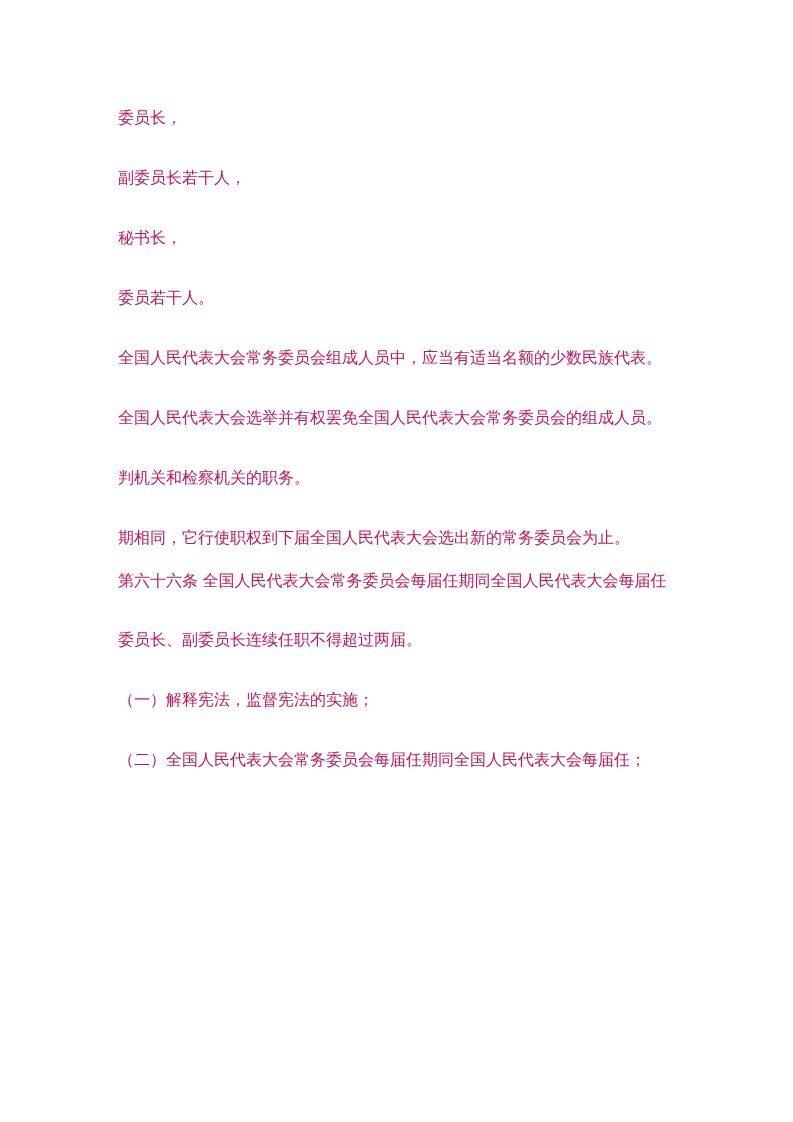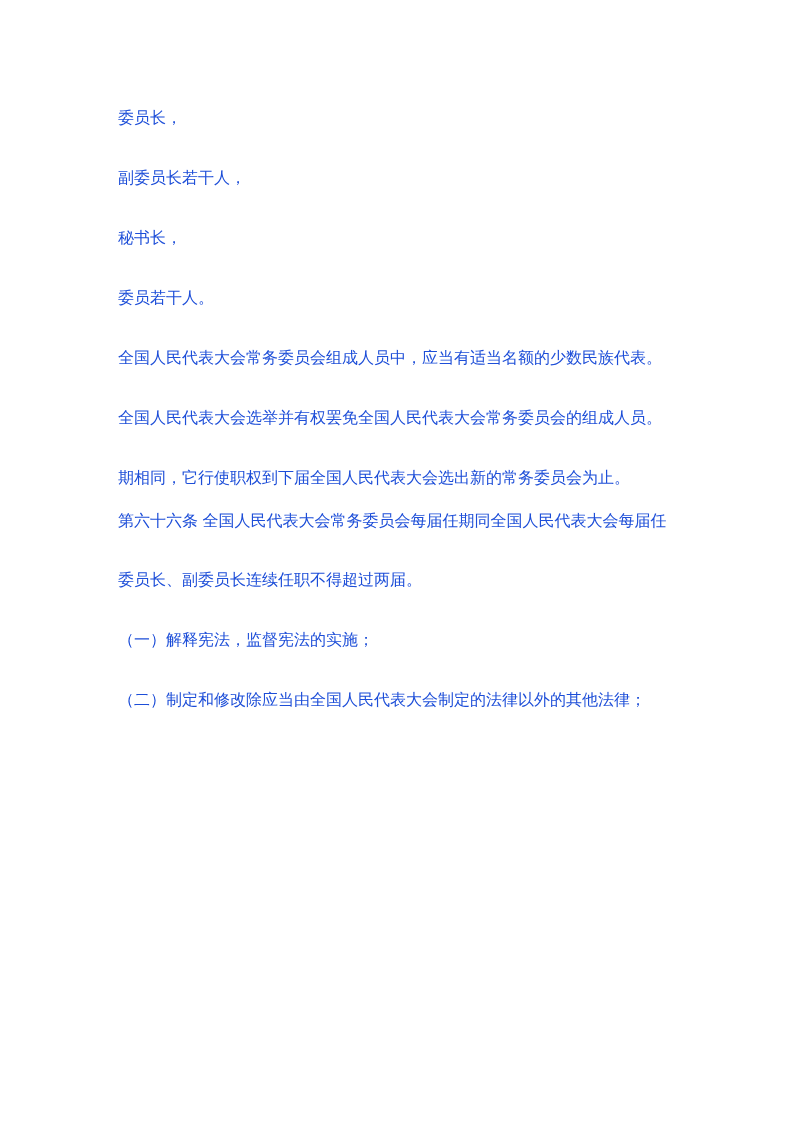--- a/index.html
+++ b/index.html
@@ -21,21 +21,21 @@
     background: #ffffff;
     color: #000000;
   }
   .para {
     margin: 0 0 17px 0;
     padding: 0;
   }
   .line {
     font-size: 16px;
     line-height: 43px;
-    color: #1d4ed8;
+    color: #be185d;
     white-space: nowrap;
     letter-spacing: 0;
   }
 </style>
 </head>
 <body>
 
 <div class="page">
 
   <p class="para">
@@ -57,38 +57,39 @@
   <p class="para">
     <span class="line">全国人民代表大会常务委员会组成人员中，应当有适当名额的少数民族代表。</span>
   </p>
 
   <p class="para">
     <span class="line">全国人民代表大会选举并有权罢免全国人民代表大会常务委员会的组成人员。</span>
   </p>
 
   <p class="para">
     </p>
+    <div class="line">判机关和检察机关的职务。</div>
   <p></p>
 
   <p class="para">
     </p>
     <div class="line">期相同，它行使职权到下届全国人民代表大会选出新的常务委员会为止。</div>
     <div class="line">第六十六条 全国人民代表大会常务委员会每届任期同全国人民代表大会每届任</div>
   <p></p>
 
   <p class="para">
     <span class="line">委员长、副委员长连续任职不得超过两届。</span>
   </p>
 
 
   <p class="para">
     <span class="line">（一）解释宪法，监督宪法的实施；</span>
   </p>
 
   <p class="para">
-    <span class="line">（二）制定和修改除应当由全国人民代表大会制定的法律以外的其他法律；</span>
+    <span class="line">（二）全国人民代表大会常务委员会每届任期同全国人民代表大会每届任；</span>
   </p>
 
   <p class="para">
     </p>
   <p></p>
 
 </div>
 
 </body></html>

